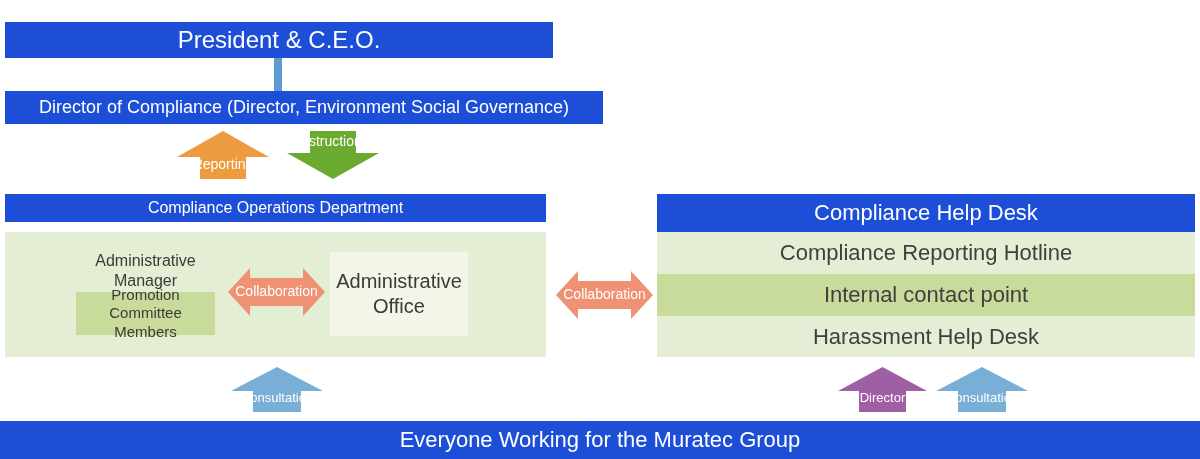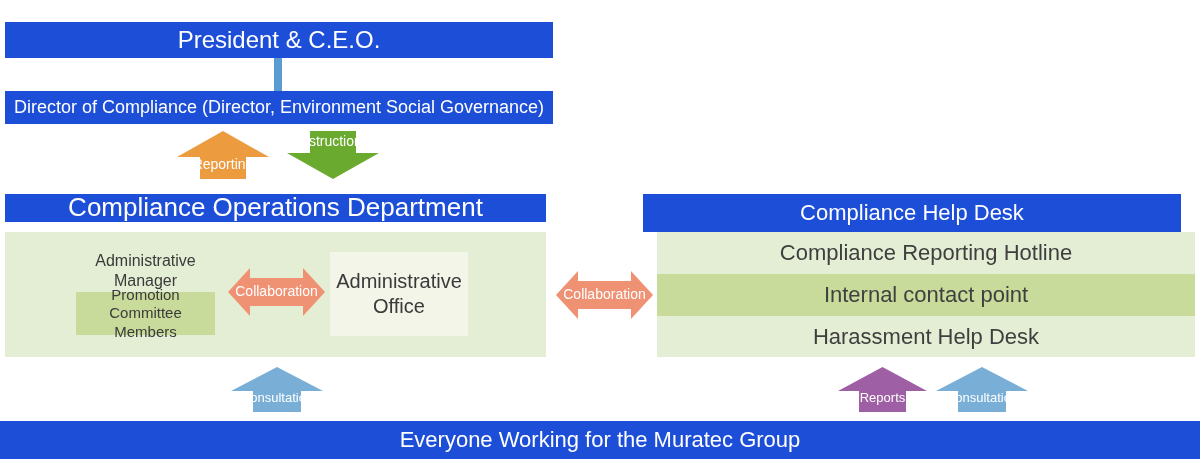--- a/index.html
+++ b/index.html
@@ -122,39 +122,39 @@
 <body>
 
 <div id="canvas">
 
   <div class="bar-blue" style="left:5px; top:22px; width:548px; height:36px; font-size:24px;">
     <span>President &amp; C.E.O.</span>
   </div>
 
   <div class="connector" style="left:274px; top:58px; width:8px; height:34px;"></div>
 
-  <div class="bar-blue" style="left:5px; top:91px; width:548px; height:33px; font-size:18px;">
+  <div class="bar-blue" style="left:5px; top:91px; width:598px; height:33px; font-size:18px;">
     <span>Director of Compliance (Director, Environment Social Governance)</span>
   </div>
 
   <div class="arrow" style="left:287px; top:131px; width:92px; height:48px;">
     <svg viewBox="0 0 92 48" preserveAspectRatio="none" aria-hidden="true">
       <polygon points="23,0 69,0 69,22 92,22 46,48 0,22 23,22" fill="#6aab2f"></polygon>
     </svg>
     <span class="arrow-label" style="top:2px; font-size:14px;">Instructions</span>
   </div>
 
   <div class="arrow" style="left:177px; top:131px; width:92px; height:48px;">
     <svg viewBox="0 0 92 48" preserveAspectRatio="none" aria-hidden="true">
       <polygon points="46,0 92,26 69,26 69,48 23,48 23,26 0,26" fill="#ed9b3f"></polygon>
     </svg>
     <span class="arrow-label" style="top:25px; font-size:14px;">Reporting</span>
   </div>
 
-  <div class="bar-blue" style="left:5px; top:194px; width:541px; height:28px; font-size:26px;">
+  <div class="bar-blue" style="left:5px; top:194px; width:541px; height:28px; font-size:16px;">
     <span>Compliance Operations Department</span>
   </div>
 
   <div class="panel-body" style="left:5px; top:232px; width:541px; height:125px;"></div>
 
   <div class="box-mgr-top" style="left:76px; top:249px; width:139px; height:43px; font-size:16px;">
     <span style="white-space:pre-line;">Administrative
 Manager</span>
   </div>
 
@@ -175,21 +175,21 @@
 Office</span>
   </div>
 
   <div class="arrow" style="left:556px; top:267px; width:97px; height:56px;">
     <svg viewBox="0 0 97 56" preserveAspectRatio="none" aria-hidden="true">
       <polygon points="0,28 22,4 22,14 75,14 75,4 97,28 75,52 75,42 22,42 22,52" fill="#ef9173"></polygon>
     </svg>
     <span class="arrow-label" style="top:19px; font-size:14px;">Collaboration</span>
   </div>
 
-  <div class="bar-blue" style="left:643px; top:194px; width:538px; height:38px; font-size:22px;">
+  <div class="bar-blue" style="left:657px; top:194px; width:538px; height:38px; font-size:22px;">
     <span>Compliance Help Desk</span>
   </div>
 
   <div class="row-light" style="left:657px; top:232px; width:538px; height:42px; font-size:22px;">
     <span>Compliance Reporting Hotline</span>
   </div>
 
   <div class="row-dark" style="left:657px; top:274px; width:538px; height:42px; font-size:22px;justify-content:center;">
     <span>Internal contact point</span>
   </div>
@@ -202,21 +202,21 @@
     <svg viewBox="0 0 92 45" preserveAspectRatio="none" aria-hidden="true">
       <polygon points="46,0 92,24 70,24 70,45 22,45 22,24 0,24" fill="#79aed6"></polygon>
     </svg>
     <span class="arrow-label" style="top:23px; font-size:13px;">Consultation</span>
   </div>
 
   <div class="arrow" style="left:838px; top:367px; width:89px; height:45px;">
     <svg viewBox="0 0 89 45" preserveAspectRatio="none" aria-hidden="true">
       <polygon points="44.5,0 89,24 68,24 68,45 21,45 21,24 0,24" fill="#9f5fa4"></polygon>
     </svg>
-    <span class="arrow-label" style="top:23px; font-size:13px;">Reports</span>
+    <span class="arrow-label" style="top:23px; font-size:13px;">Director</span>
   </div>
 
   <div class="arrow" style="left:936px; top:367px; width:92px; height:45px;">
     <svg viewBox="0 0 92 45" preserveAspectRatio="none" aria-hidden="true">
       <polygon points="46,0 92,24 70,24 70,45 22,45 22,24 0,24" fill="#79aed6"></polygon>
     </svg>
     <span class="arrow-label" style="top:23px; font-size:13px;">Consultation</span>
   </div>
 
   <div class="bar-blue" style="left:0px; top:421px; width:1200px; height:38px; font-size:22px;">

